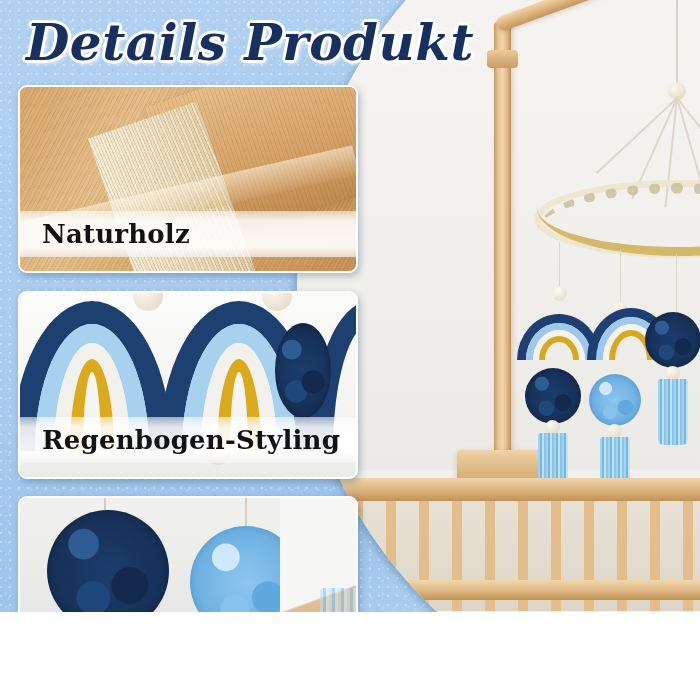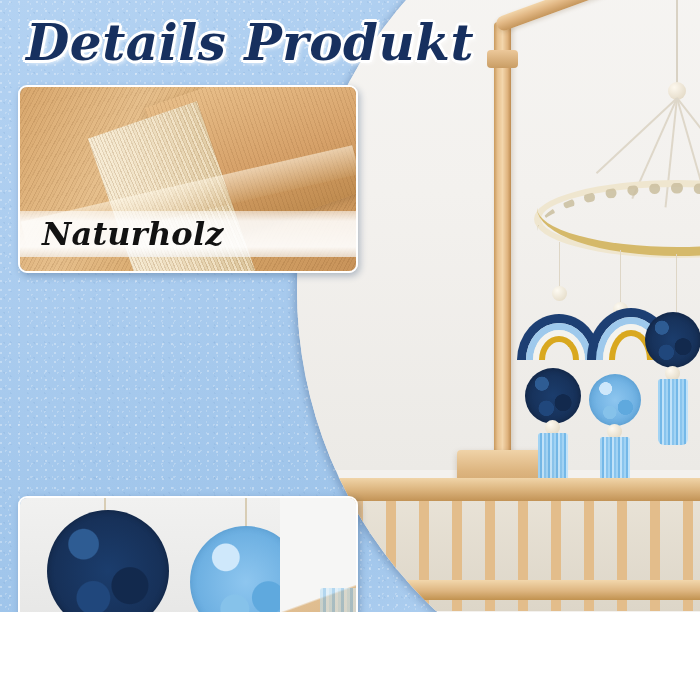--- a/index.html
+++ b/index.html
@@ -329,23 +329,22 @@
       rgba(255,255,255,.56) 0%,
       rgba(255,255,255,.88) 22%,
       rgba(255,255,255,.93) 78%,
       rgba(245,245,245,.70) 100%);
     display: flex;
     align-items: center;
     z-index: 4;
   }
   .caption-text {
     font-family: "DejaVu Serif", "Liberation Serif", serif;
-    font-style: italic;
     font-weight: 700;
-    font-size: 32px;
+    font-size: 26px;
     color: #121212;
     padding-left: 22px;
     white-space: nowrap;
     letter-spacing: .2px;
   }
 
   
   .wood-bg {
     position: absolute;
     inset: 0;
@@ -509,20 +508,46 @@
       <div class="wood-bg"></div>
       <div class="wood-plank-top"></div>
       <div class="wood-plank-face"></div>
       <div class="wood-edge-hl"></div>
     </div>
     <div class="caption-band">
       <span class="caption-text">Naturholz</span>
     </div>
   </div>
 
+  <div class="panel" id="panel-rainbow">
+    <div class="panel-photo">
+      <div class="rb-panel-bg"></div>
+
+      <div class="bead" style="left:113px; top:-12px; width:30px; height:30px;"></div>
+      <div class="bead" style="left:242px; top:-12px; width:30px; height:30px;"></div>
+
+      <div class="rb-big" style="left:-8px;  top:8px;  width:160px; height:150px; border-width:23px; border-color:#1d4070;"></div>
+      <div class="rb-big" style="left:15px;  top:31px; width:114px; height:127px; border-width:19px; border-color:#a7d1ef;"></div>
+      <div class="rb-big" style="left:34px;  top:50px; width:76px;  height:108px; border-width:16px; border-color:#f2f1ec;"></div>
+      <div class="rb-big" style="left:50px;  top:66px; width:44px;  height:92px;  border-width:13px; border-color:#dba91c;"></div>
+
+      <div class="rb-big" style="left:139px; top:8px;  width:160px; height:150px; border-width:23px; border-color:#1d4070;"></div>
+      <div class="rb-big" style="left:162px; top:31px; width:114px; height:127px; border-width:19px; border-color:#a7d1ef;"></div>
+      <div class="rb-big" style="left:181px; top:50px; width:76px;  height:108px; border-width:16px; border-color:#f2f1ec;"></div>
+      <div class="rb-big" style="left:197px; top:66px; width:44px;  height:92px;  border-width:13px; border-color:#dba91c;"></div>
+
+      <div class="rb-big" style="left:290px; top:8px;  width:120px; height:150px; border-width:23px; border-color:#1d4070;"></div>
+      <div class="pom pom-navy" style="left:255px; top:30px; width:56px; height:95px; border-radius:50%;"></div>
+
+      <div class="bead" style="left:185px; top:146px; width:26px; height:26px;"></div>
+    </div>
+    <div class="caption-band">
+      <span class="caption-text">Regenbogen-Styling</span>
+    </div>
+  </div>
 
   <div class="panel" id="panel-pompom">
     <div class="panel-photo">
       <div class="pp-panel-bg"></div>
 
       <div class="pp-string" style="left:84px;  top:0;  height:28px;"></div>
       <div class="pom pom-navy" style="left:27px; top:12px; width:122px; height:122px;"></div>
       <div class="pp-wood" style="left:77px;  top:128px;"></div>
       <div class="pp-tassel" style="left:66px;  top:140px; height:48px;"></div>
 

